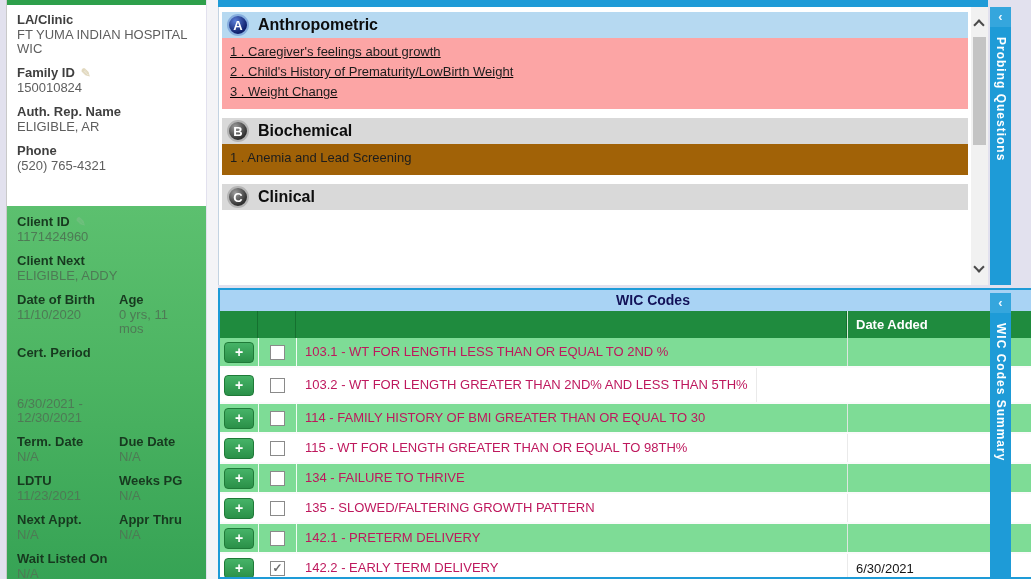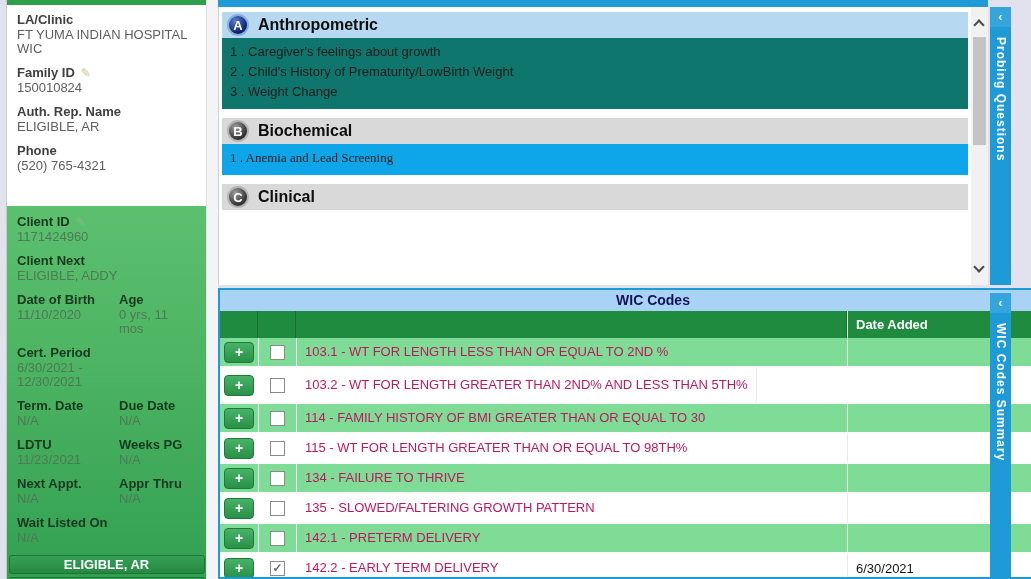--- a/index.html
+++ b/index.html
@@ -63,22 +63,22 @@
   .sec-head.plain { background:#d9d9d9; }
   .badge {
     width:22px; height:22px; border-radius:50%; flex:none;
     display:flex; align-items:center; justify-content:center;
     color:#ffffff; font-weight:bold; font-size:13px;
   }
   .badge-blue  { background:radial-gradient(circle at 35% 28%, #5a7ed6, #0e1f6b 70%); border:2px solid #86aede; }
   .badge-gray  { background:radial-gradient(circle at 35% 28%, #9d9d9d, #303030 70%); border:2px solid #b4b4b4; }
   .sec-title { font-weight:bold; font-size:16px; color:#0d0d0d; margin-left:9px; }
   .sec-items { padding:4px 0 7px 0; }
-  .sec-items.lightblue { background:#0f766e; }
-  .sec-items.white { background:#0ea5e9;font-family:Liberation Serif, serif; }
+  .sec-items.lightblue { background:#fca5a5;text-decoration:underline; }
+  .sec-items.white { background:#a16207; }
   .q-item { font-size:13px; color:#1d1d1d; line-height:20px; padding-left:8px; cursor:pointer; }
 
   
   .vscroll { width:17px; flex:none; background:#f1f1f1; position:relative; }
   .chev {
     position:absolute; left:4px; width:8px; height:8px;
     border-left:2px solid #4a4a4a; border-bottom:2px solid #4a4a4a; cursor:pointer;
   }
   .chev.up { transform:rotate(135deg); }
   .chev.down { transform:rotate(-45deg); }
@@ -177,21 +177,21 @@
         <div class="fvalue">11/10/2020</div>
       </div>
       <div class="gcol2">
         <div class="flabel">Age</div>
         <div class="fvalue">0 yrs, 11 mos</div>
       </div>
     </div>
     <div class="grow">
       <div class="gcol1">
         <div class="flabel">Cert. Period</div>
-        <div class="fvalue" style="width:86px;">6/30/2021 - 12/30/2021</div>
+        <div class="fvalue" style="width:86px;margin-top:36px;">6/30/2021 - 12/30/2021</div>
       </div>
     </div>
     <div class="grow">
       <div class="gcol1">
         <div class="flabel">Term. Date</div>
         <div class="fvalue">N/A</div>
       </div>
       <div class="gcol2">
         <div class="flabel">Due Date</div>
         <div class="fvalue">N/A</div>

